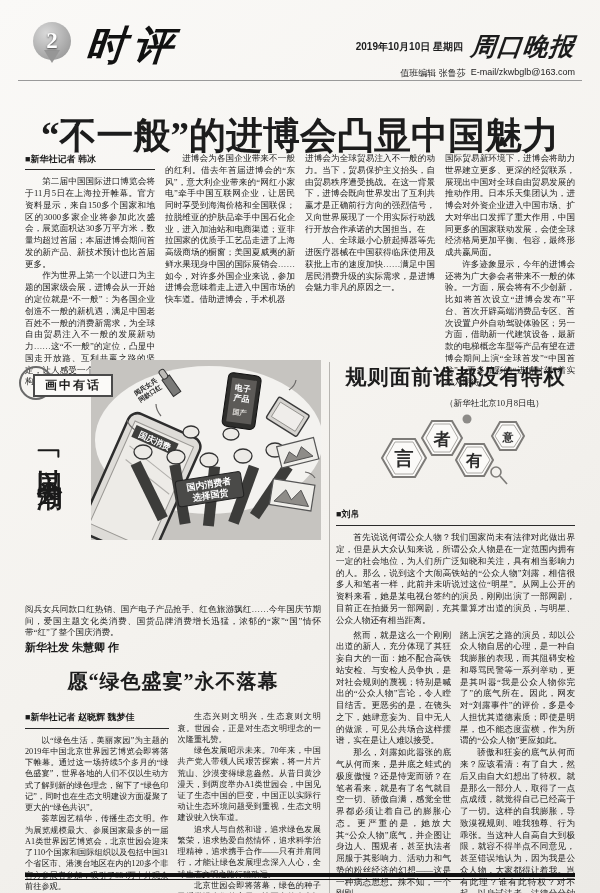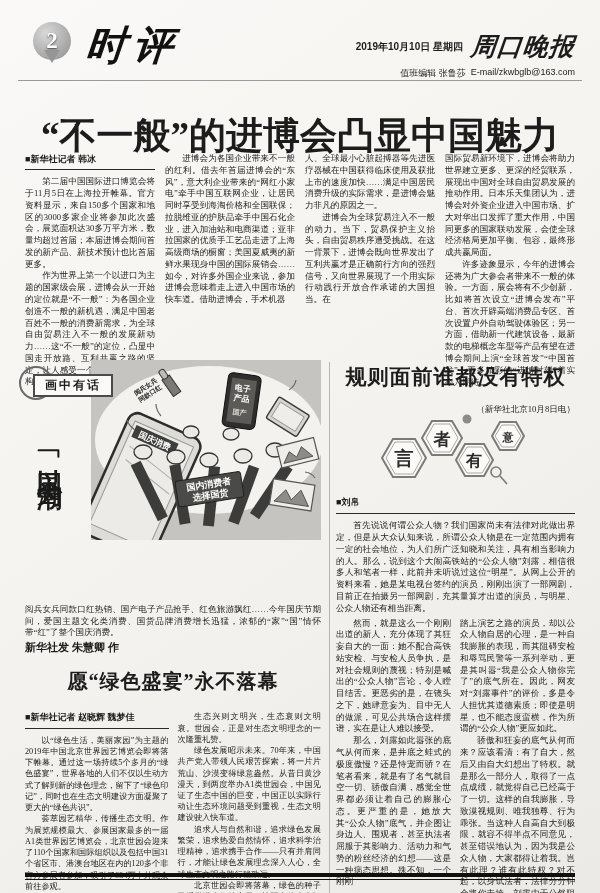--- a/index.html
+++ b/index.html
@@ -28,21 +28,21 @@
   
   .main-headline { position:absolute; top:88px; left:25px; width:550px; text-align:center;
                    font-size:37px; font-weight:900; letter-spacing:0; line-height:1.25; }
   .lead-cols { position:absolute; top:153px; left:25px; width:550px; display:flex; gap:10px;
                font-size:8.6px; line-height:1.37; text-align:justify; text-justify:inter-character; }
   .lead-cols .col { flex:1; min-width:0; }
   .byline { font-family:"Liberation Sans",sans-serif; font-weight:700; font-size:9px;
             border-bottom:1px solid #2a2a2a; padding-bottom:4px; margin-bottom:6px; }
   .para, .plist p { margin:0; text-indent:2em; }
   .cont > p:first-child { text-indent:0; }
-  .sign-off { text-align:right; margin-top:16px; font-size:8.6px; }
+  .sign-off { text-align:left; margin-top:10px; font-size:8.6px; }
 
   
   .lower { position:absolute; top:360px; left:25px; width:550px; display:flex; }
   .left-pane { width:296px; position:relative; }
   .vrule { width:1px; background:#b7b5b1; margin:2px 6px 0 8px; }
   .right-pane { flex:1; min-width:0; }
 
   
   .cartoon-wrap { position:relative; height:238px; }
   .cartoon-tag { position:absolute; left:8px; top:14px; z-index:3;
@@ -60,21 +60,21 @@
   
   .green-headline { text-align:center; font-size:20px; font-weight:700; margin-top:13px; letter-spacing:1px; }
   .green-cols { display:flex; gap:9px; margin-top:9px; font-size:8.2px; line-height:1.37;
                 text-align:justify; text-justify:inter-character; }
   .green-cols .col { flex:1; min-width:0; }
 
   
   .rules-headline { text-align:center; font-size:21px; font-weight:900;
                     font-family:Liberation Serif, serif; margin-top:3px; letter-spacing:1px; }
   .hex-logo { display:block; margin:5px auto 0; }
-  .rules-byline { margin-top:4px; }
+  .rules-byline { margin-top:16px; }
   .rules-lead { font-size:8.6px; line-height:1.37; text-align:justify; text-justify:inter-character; margin-top:5px; }
   .rules-cols { display:flex; gap:9px; margin-top:3px; font-size:8.6px; line-height:1.37;
                 text-align:justify; text-justify:inter-character; }
   .rules-cols .col { flex:1; min-width:0; }
 
   .bottom-rule { position:absolute; top:873px; left:25px; width:550px; border-top:4px solid #101010; }
   .bottom-rule::after { content:""; display:block; margin-top:2px; border-top:1px solid #101010; }
 
   svg text { font-family:"Liberation Sans",sans-serif; }
 </style>
@@ -108,22 +108,22 @@
           <p>作为世界上第一个以进口为主题的国家级会展，进博会从一开始的定位就是“不一般”：为各国企业创造不一般的新机遇，满足中国老百姓不一般的消费新需求，为全球自由贸易注入不一般的发展新动力……这“不一般”的定位，凸显中国走开放路、互利共赢之路的坚定，让人感受一个用实际行动推动构建开放型世界经济的大国魅力。</p>
         </div>
     </div>
     <div class="col">
       <div class="plist">
           <p>进博会为各国企业带来不一般的红利。借去年首届进博会的“东风”，意大利企业带来的“网红小家电”牵手中国互联网企业，让居民同时享受到海淘价格和全国联保；拉脱维亚的护肤品牵手中国石化企业，进入加油站和电商渠道；亚非拉国家的优质手工艺品走进了上海高级商场的橱窗；美国夏威夷的新鲜水果现身中国的国际展销会……如今，对许多外国企业来说，参加进博会意味着走上进入中国市场的快车道。借助进博会，手术机器</p>
         </div>
     </div>
     <div class="col cont">
       <div class="plist cont">
+          <p>进博会为全球贸易注入不一般的动力。当下，贸易保护主义抬头，自由贸易秩序遭受挑战。在这一背景下，进博会既向世界发出了互利共赢才是正确前行方向的强烈信号，又向世界展现了一个用实际行动践行开放合作承诺的大国担当。在</p>
           <p>人、全球最小心脏起搏器等先进医疗器械在中国获得临床使用及获批上市的速度加快……满足中国居民消费升级的实际需求，是进博会魅力非凡的原因之一。</p>
-          <p>进博会为全球贸易注入不一般的动力。当下，贸易保护主义抬头，自由贸易秩序遭受挑战。在这一背景下，进博会既向世界发出了互利共赢才是正确前行方向的强烈信号，又向世界展现了一个用实际行动践行开放合作承诺的大国担当。在</p>
         </div>
     </div>
     <div class="col">
       <div class="plist cont">
           <p>国际贸易新环境下，进博会将助力世界建立更多、更深的经贸联系，展现出中国对全球自由贸易发展的推动作用。日本乐天集团认为，进博会对外资企业进入中国市场、扩大对华出口发挥了重大作用，中国同更多的国家联动发展，会使全球经济格局更加平衡、包容，最终形成共赢局面。</p>
           <p>许多迹象显示，今年的进博会还将为广大参会者带来不一般的体验。一方面，展会将有不少创新，比如将首次设立“进博会发布”平台、首次开辟高端消费品专区、首次设置户外自动驾驶体验区；另一方面，借助新一代建筑设备，最新款的电梯概念车型等产品有望在进博会期间上演“全球首发”“中国首发”，更多精彩的“进博时刻”着实令人期待。</p>
         </div>
       <div class="sign-off">（新华社北京10月8日电）</div>
     </div>
   </div>

